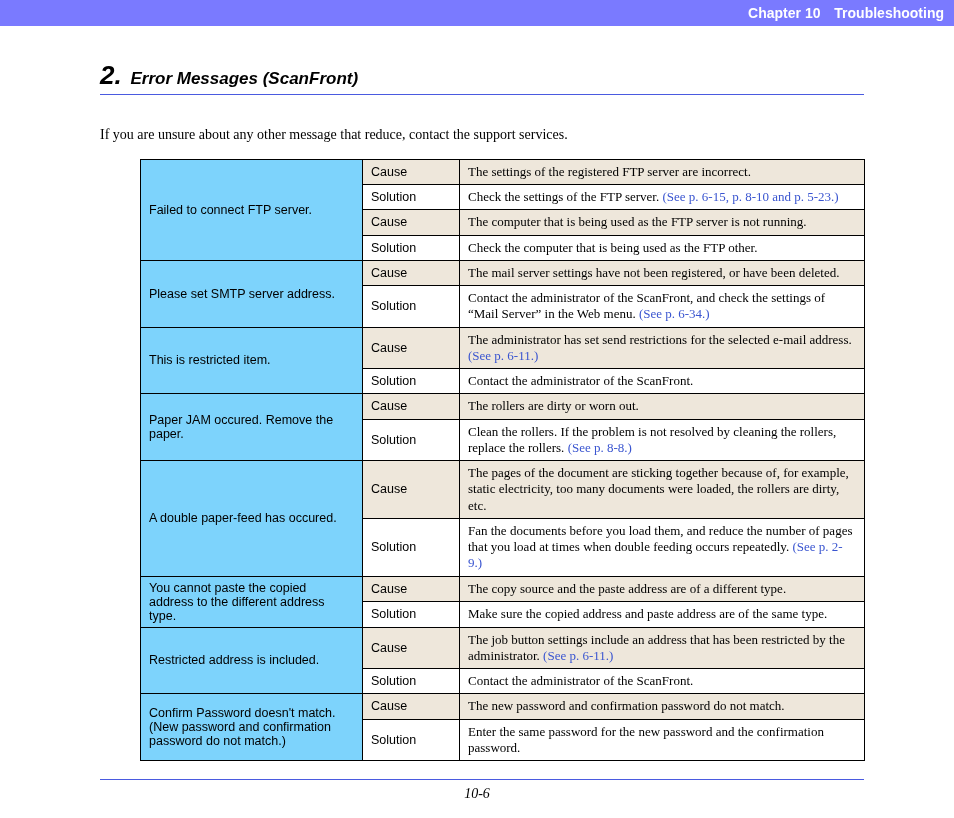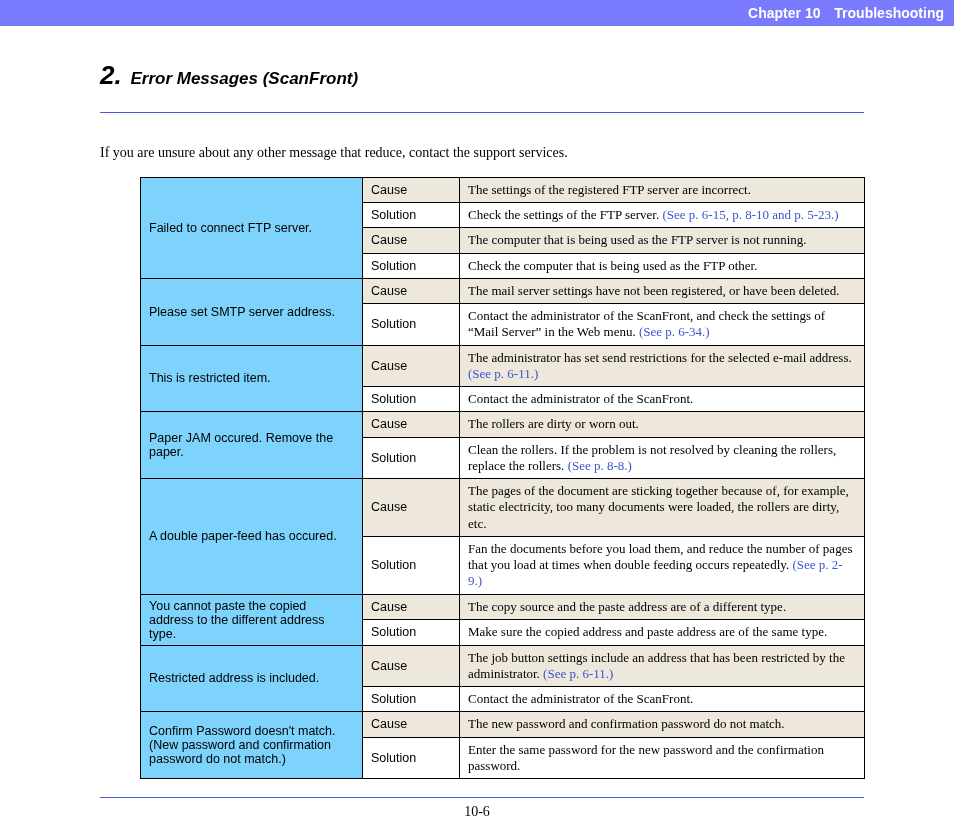--- a/index.html
+++ b/index.html
@@ -29,21 +29,21 @@
   .header-bar .chap{margin-right:10px;}
   .content{
     padding:18px 90px 0 100px;
   }
   .section-title{
     font-family:Arial,Helvetica,sans-serif;
     font-style:italic;
     font-weight:bold;
     font-size:17px;
     border-bottom:1.5px solid var(--rule-blue);
-    padding-bottom:21px;
+    padding-bottom:3px;
     margin:16px 0 12px 0;
   }
   .section-title .num{font-size:26px;font-style:italic;margin-right:4px;}
   .intro{
     font-size:14px;
     line-height:1.35;
     margin:0 0 14px 0;
   }
   table.tbl{
     border-collapse:collapse;
@@ -73,20 +73,21 @@
   td.desc{font-family:"Times New Roman",serif;line-height:1.25;}
   .lnk{color:var(--link-blue);}
   .footer-rule{
     border-top:1px solid var(--rule-blue);
     margin:18px 90px 0 100px;
   }
   .pagenum{
     text-align:center;
     font-size:14px;
     margin-top:6px;
+    font-style:italic;
   }
 </style>
 </head>
 <body>
 
 <div class="header-bar">
   <span class="chap">Chapter 10</span>
   <span>Troubleshooting</span>
 </div>
 

